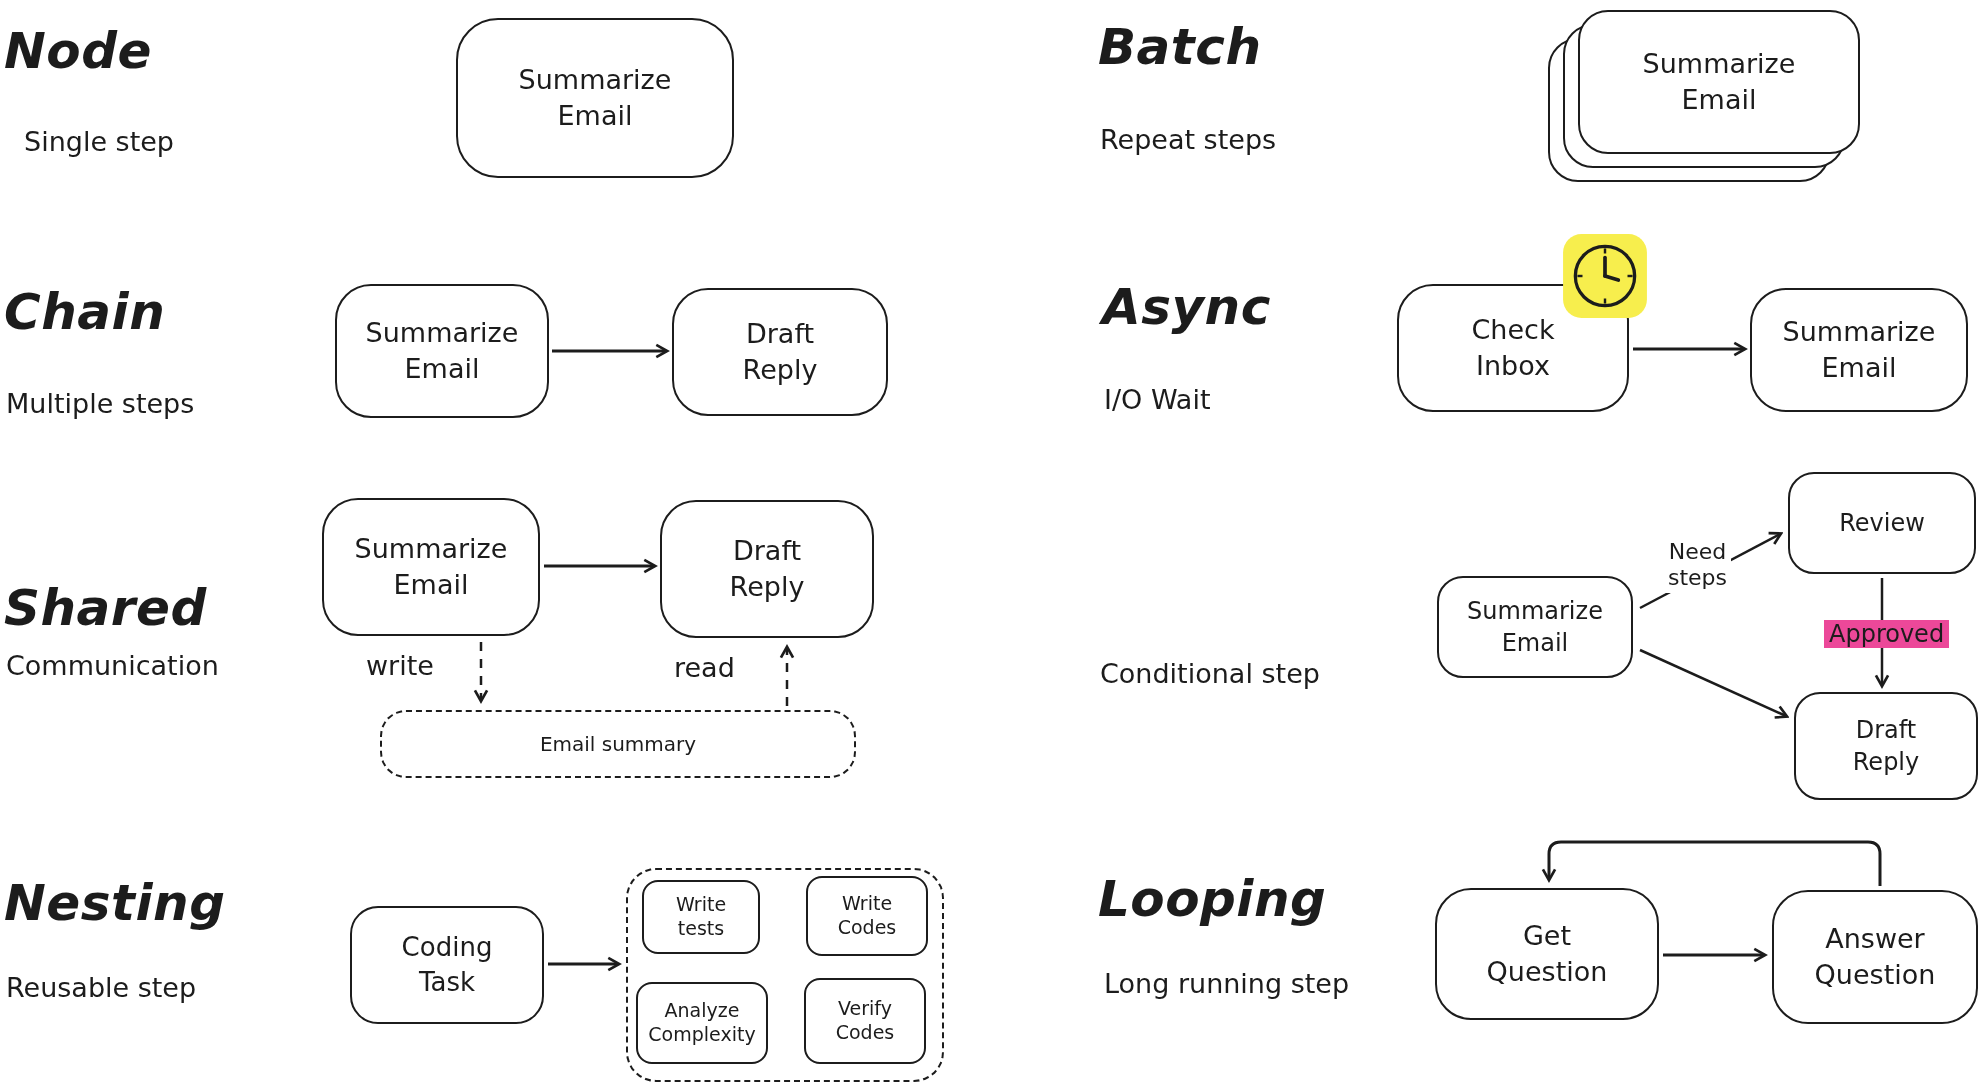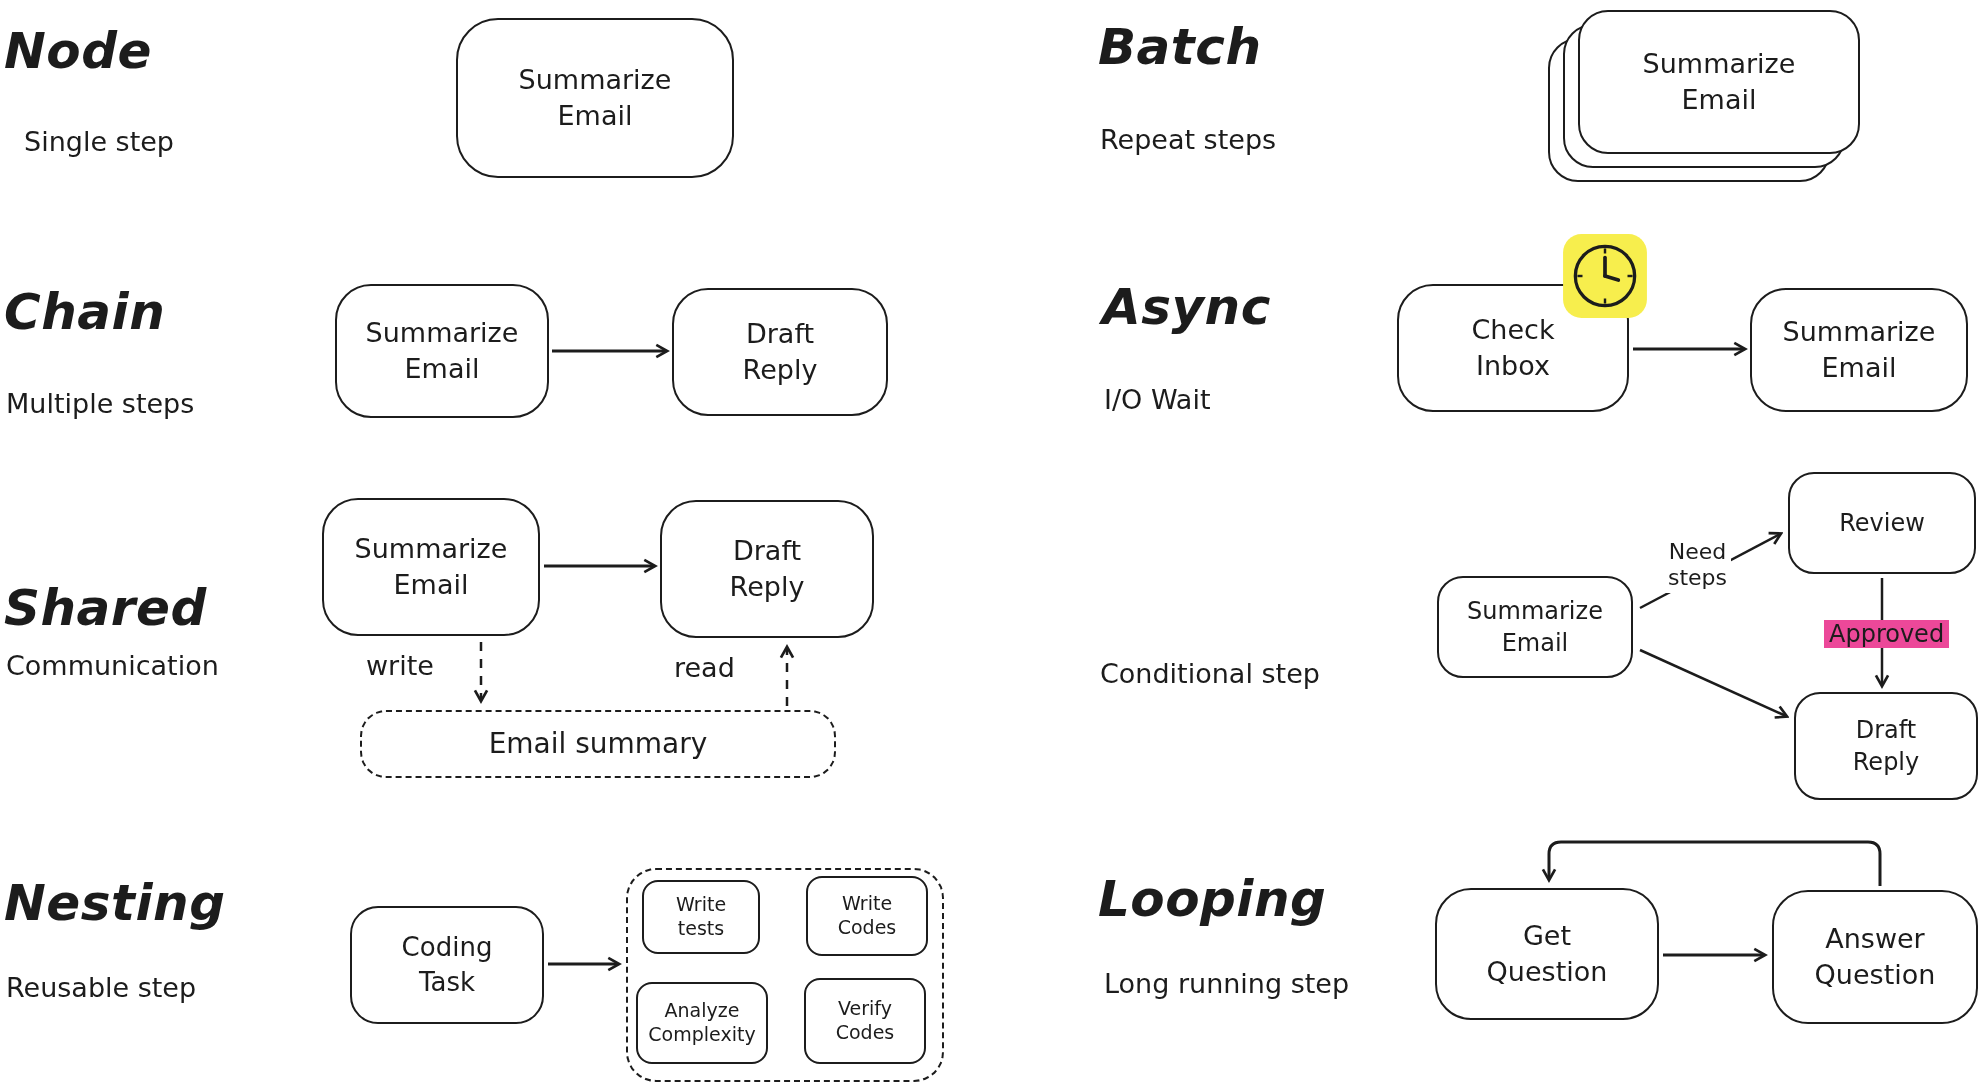--- a/index.html
+++ b/index.html
@@ -76,21 +76,21 @@
 Reply</div>
 
     <div class="title" style="left:4px; top:579px;">Shared</div>
     <div class="subtitle" style="left:6px; top:650px;">Communication</div>
     <div class="box" style="left:322px; top:498px; width:218px; height:138px;">Summarize
 Email</div>
     <div class="box" style="left:660px; top:500px; width:214px; height:138px;">Draft
 Reply</div>
     <div class="lbl" style="left:366px; top:650px;">write</div>
     <div class="lbl" style="left:674px; top:652px;">read</div>
-    <div class="box dashed" style="left:360px; top:710px; width:476px; height:68px; border-radius:26px; font-size:28px;">Email summary</div>
+    <div class="box dashed" style="left:380px; top:710px; width:476px; height:68px; border-radius:26px; font-size:20px;">Email summary</div>
 
     <div class="title" style="left:4px; top:874px;">Nesting</div>
     <div class="subtitle" style="left:6px; top:972px;">Reusable step</div>
     <div class="box" style="left:350px; top:906px; width:194px; height:118px; border-radius:28px; font-size:26px;">Coding
 Task</div>
     <div class="container-dashed" style="left:626px; top:868px; width:318px; height:214px;"></div>
     <div class="box small" style="left:642px; top:880px; width:118px; height:74px;">Write
 tests</div>
     <div class="box small" style="left:806px; top:876px; width:122px; height:80px;">Write
 Codes</div>

